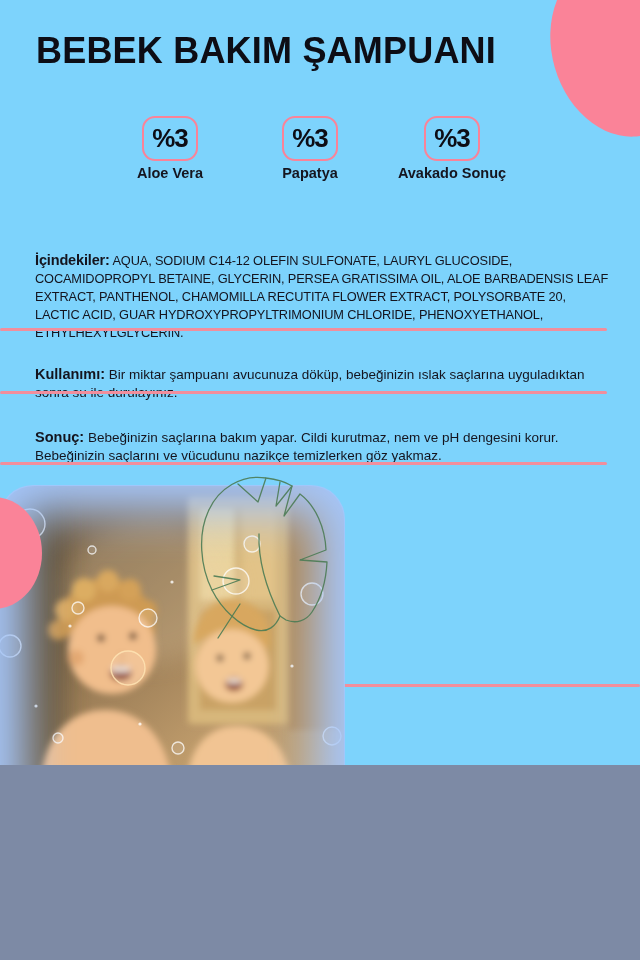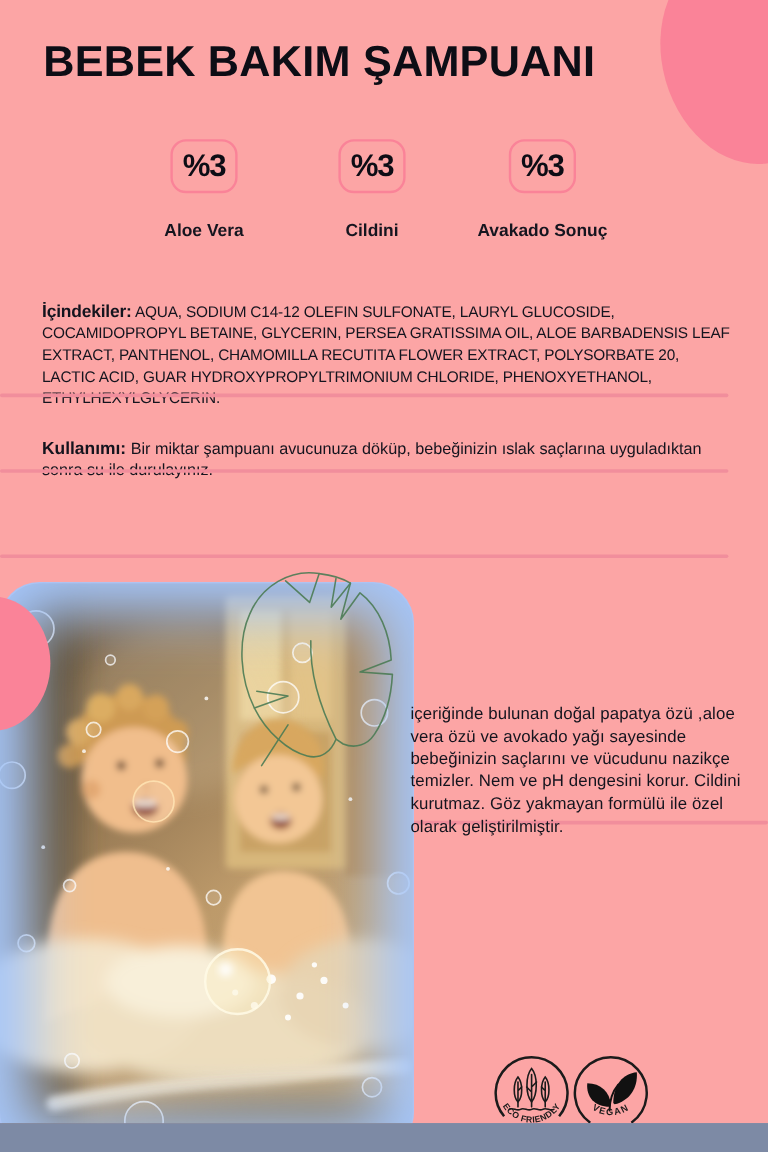--- a/index.html
+++ b/index.html
@@ -1,35 +1,35 @@
 <!DOCTYPE html>
 <html><head>
 <meta charset="utf-8">
 <style>
   html,body{margin:0;padding:0;background:#7d8aa5;}
   .canvas{
-    position:relative;width:640px;height:936px;margin:0 auto;
-    background:#fca5a5;overflow:hidden;
+    position:relative;width:640px;height:765px;margin:0 auto;
+    background:#7dd3fc;overflow:hidden;
     font-family:"Liberation Sans",sans-serif;color:#14141E;
   }
   
   .blob-tr{position:absolute;top:-42px;right:-52px;width:140px;height:180px;
     background:#FA8398;border-radius:50%;transform:rotate(-16deg);}
   .blob-left{position:absolute;left:-54px;top:497px;width:96px;height:112px;
     background:#FA8398;border-radius:50%;z-index:3;}
   
   .title{position:absolute;left:36px;top:30px;font-size:36px;font-weight:bold;
     letter-spacing:.2px;color:#0D0D15;white-space:nowrap;}
   
   .feature{position:absolute;top:116px;width:150px;text-align:center;}
   .f1{left:95px;}.f2{left:235px;}.f3{left:377px;}
   .pct-box{display:inline-block;width:52px;height:41px;line-height:41px;
     border:2.5px solid #FA8398;border-radius:13px;font-size:26px;font-weight:bold;
     color:#0D0D15;letter-spacing:-1px;}
-  .feature-label{margin-top:24px;font-size:14.5px;font-weight:bold;color:#15151F;}
+  .feature-label{margin-top:4px;font-size:14.5px;font-weight:bold;color:#15151F;}
   
   .section{position:absolute;left:35px;width:578px;line-height:18px;}
   .section b{font-size:14.5px;font-weight:bold;text-align:right;}
   .sec-ingredients{top:238px;font-size:12.8px;letter-spacing:-.15px;}
   .sec-usage{top:351px;font-size:13.5px;}
   .sec-result{top:414px;font-size:13.5px;}
   .divider{position:absolute;height:3px;background:#F18E9C;border-radius:2px;}
   .d1{top:328px;left:0;width:607px;}
   .d2{top:391px;left:0;width:607px;}
   .d3{top:462px;left:0;width:607px;}
@@ -55,33 +55,34 @@
   <div class="blob-tr"></div>
 
   <div class="title">BEBEK BAKIM ŞAMPUANI</div>
 
   <div class="feature f1">
     <span class="pct-box">%3</span>
     <div class="feature-label">Aloe Vera</div>
   </div>
   <div class="feature f2">
     <span class="pct-box">%3</span>
-    <div class="feature-label">Cildini</div>
+    <div class="feature-label">Papatya</div>
   </div>
   <div class="feature f3">
     <span class="pct-box">%3</span>
     <div class="feature-label">Avakado Sonuç</div>
   </div>
 
   <p class="section sec-ingredients"><b>İçindekiler:</b> <span>AQUA, SODIUM C14-12 OLEFIN SULFONATE, LAURYL GLUCOSIDE, COCAMIDOPROPYL BETAINE, GLYCERIN, PERSEA GRATISSIMA OIL, ALOE BARBADENSIS LEAF EXTRACT, PANTHENOL, CHAMOMILLA RECUTITA FLOWER EXTRACT, POLYSORBATE 20, LACTIC ACID, GUAR HYDROXYPROPYLTRIMONIUM CHLORIDE, PHENOXYETHANOL, ETHYLHEXYLGLYCERIN.</span></p>
   <div class="divider d1"></div>
 
   <p class="section sec-usage"><b>Kullanımı:</b> <span>Bir miktar şampuanı avucunuza döküp, bebeğinizin ıslak saçlarına uyguladıktan sonra su ile durulayınız.</span></p>
   <div class="divider d2"></div>
 
+  <p class="section sec-result"><b>Sonuç:</b> <span>Bebeğinizin saçlarına bakım yapar. Cildi kurutmaz, nem ve pH dengesini korur. Bebeğinizin saçlarını ve vücudunu nazikçe temizlerken göz yakmaz.</span></p>
   <div class="divider d3"></div>
 
   <div class="photo-wrap">
     <svg width="344" height="474" viewBox="0 0 344 474" aria-hidden="true">
       <defs>
         <linearGradient id="pgBg" x1="0" y1="0" x2="0.6" y2="1">
           <stop offset="0" stop-color="#66543E"></stop>
           <stop offset="0.35" stop-color="#8F7350"></stop>
           <stop offset="0.65" stop-color="#BD9A6A"></stop>
           <stop offset="1" stop-color="#C2A87F"></stop>
@@ -194,21 +195,20 @@
       <path d="M78 6 L70 30 L50 12"></path>
       <path d="M92 10 L88 34 L104 14"></path>
       <path d="M24 118 L52 108 L26 104"></path>
       <path d="M92 144 C80 120 70 92 71 62"></path>
       <path d="M30 166 L52 132"></path>
     </g>
   </svg>
 
   <div class="blob-left"></div>
 
-  <p class="description">içeriğinde bulunan doğal papatya özü ,aloe vera özü ve avokado yağı sayesinde bebeğinizin saçlarını ve vücudunu nazikçe temizler. Nem ve pH dengesini korur. Cildini kurutmaz. Göz yakmayan formülü ile özel olarak geliştirilmiştir.</p>
   <div class="divider d4"></div>
 
   <div class="cert-badges">
     <svg width="64" height="64" viewBox="0 0 62 62" aria-hidden="true">
       <path d="M8.8 49.6 A 29 29 0 1 1 53.2 49.6" fill="none" stroke="#1B1B1B" stroke-width="2"></path>
       <g fill="none" stroke="#1B1B1B" stroke-width="1.3" stroke-linecap="round">
         <path d="M31 11 C36 17 36 32 31 38 C26 32 26 17 31 11 Z"></path>
         <path d="M31 16 L31 42 M31 26 L35 22 M31 30 L27 26"></path>
         <path d="M20 18 C24 23 24 34 20 38 C16 34 16 23 20 18 Z"></path>
         <path d="M20 22 L20 42 M20 29 L23 26"></path>

